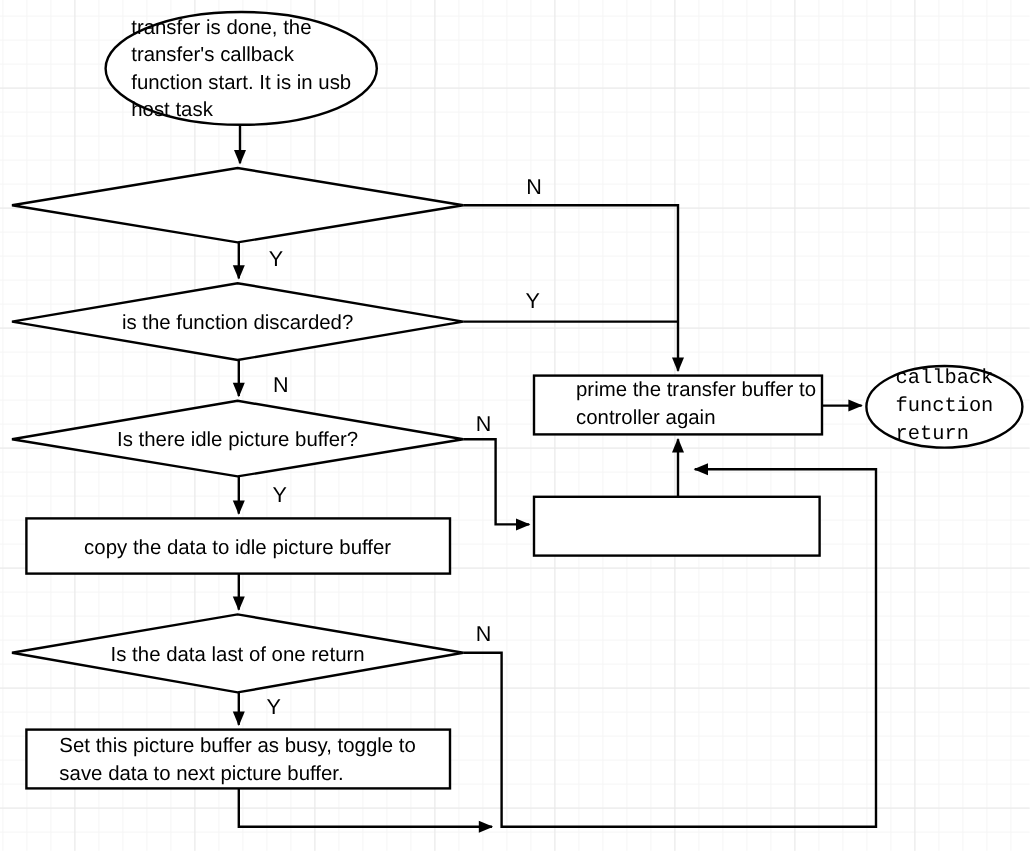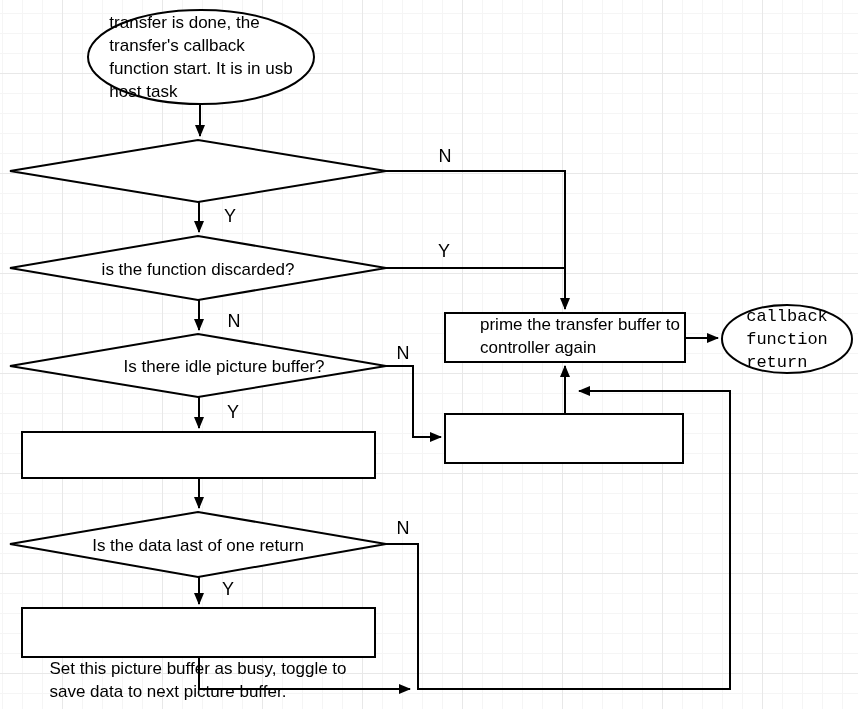--- a/index.html
+++ b/index.html
@@ -76,23 +76,24 @@
     <rect class="shape" x="445" y="313" width="240" height="49"></rect>
     <rect class="shape" x="445" y="414" width="238" height="49"></rect>
     <ellipse class="shape" cx="787" cy="339" rx="65" ry="34"></ellipse>
   </svg>
 
   <div class="node-text" style="left:201px; top:57px;">transfer is done, the
 transfer's callback
 function start. It is in usb
 host task</div>
   <div class="node-text" style="left:198px; top:269px;">is the function discarded?</div>
-  <div class="node-text" style="left:198px; top:366px;margin-left:26px;">Is there idle picture buffer?</div>
+  <div class="node-text" style="left:198px; top:366px;">Is there idle picture buffer?</div>
+  <div class="node-text" style="left:198px; top:456px;">copy the data to idle picture buffer</div>
   <div class="node-text" style="left:198px; top:545px;">Is the data last of one return</div>
-  <div class="node-text" style="left:198px; top:633px;margin-top:47px;">Set this picture buffer as busy, toggle to
+  <div class="node-text" style="left:198px; top:633px;">Set this picture buffer as busy, toggle to
 save data to next picture buffer.</div>
   <div class="node-text" style="left:565px; top:336px;margin-left:15px;">prime the transfer buffer to
 controller again</div>
   <div class="node-text" style="left:787px; top:339px;font-family:Liberation Mono, monospace;">callback
 function return</div>
 
   <div class="edge-label" style="left:445px; top:156px;">N</div>
   <div class="edge-label" style="left:230px; top:216px;">Y</div>
   <div class="edge-label" style="left:444px; top:251px;">Y</div>
   <div class="edge-label" style="left:234px; top:321px;">N</div>

